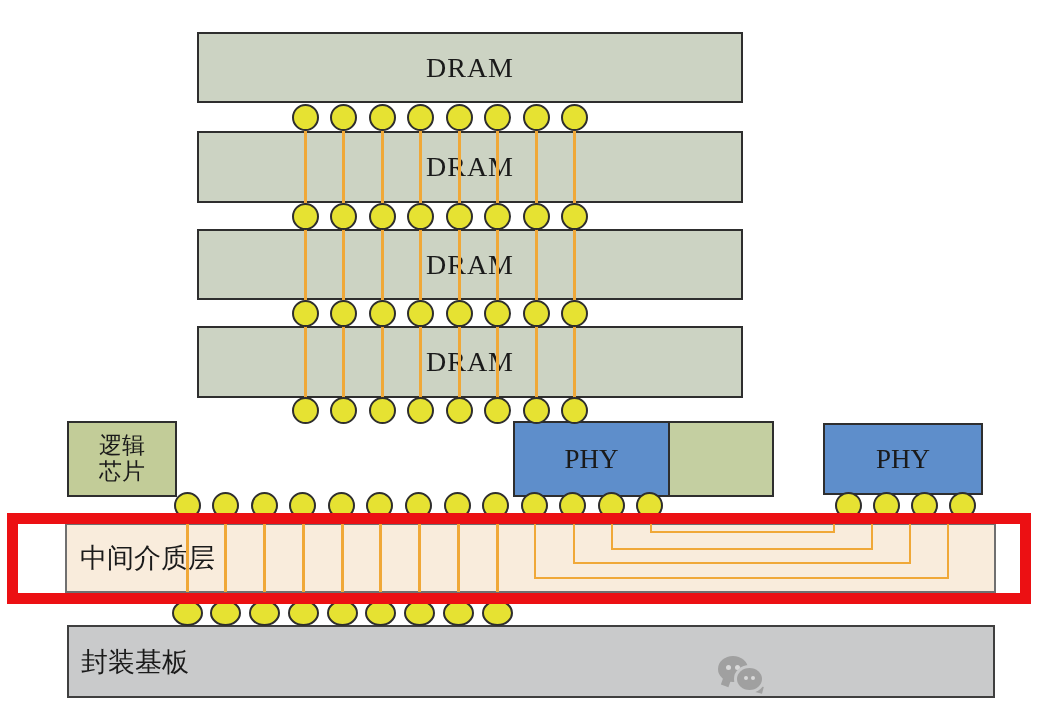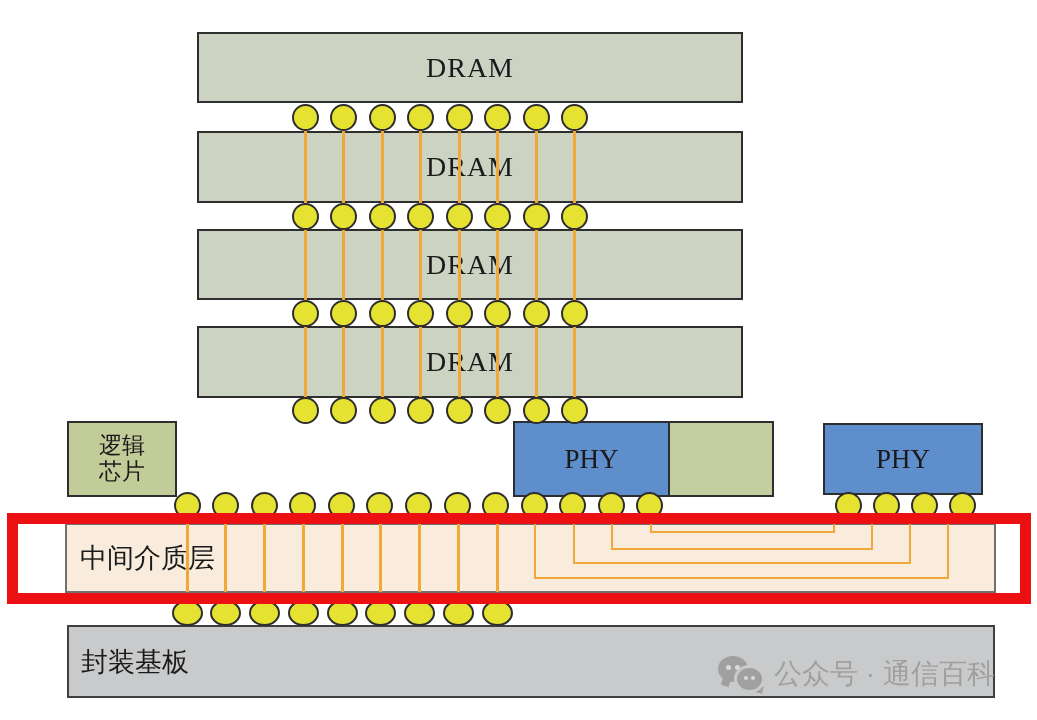--- a/index.html
+++ b/index.html
@@ -104,21 +104,20 @@
       <span class="wm-b1">
           <span class="eye e1"></span>
           <span class="eye e2"></span>
         </span>
       <span class="wm-b2t"></span>
       <span class="wm-b2">
           <span class="eye e1"></span>
           <span class="eye e2"></span>
         </span>
     </span>
-    <span>公众号 · 通信百科</span>
   </div>
 
   <div id="gen-layer">
       <div class="vline" style="left: 303.5px; top: 117px; height: 304px;"></div>
       <div class="vline" style="left: 342.07px; top: 117px; height: 304px;"></div>
       <div class="vline" style="left: 380.64px; top: 117px; height: 304px;"></div>
       <div class="vline" style="left: 419.21px; top: 117px; height: 304px;"></div>
       <div class="vline" style="left: 457.78px; top: 117px; height: 304px;"></div>
       <div class="vline" style="left: 496.35px; top: 117px; height: 304px;"></div>
       <div class="vline" style="left: 534.92px; top: 117px; height: 304px;"></div>

